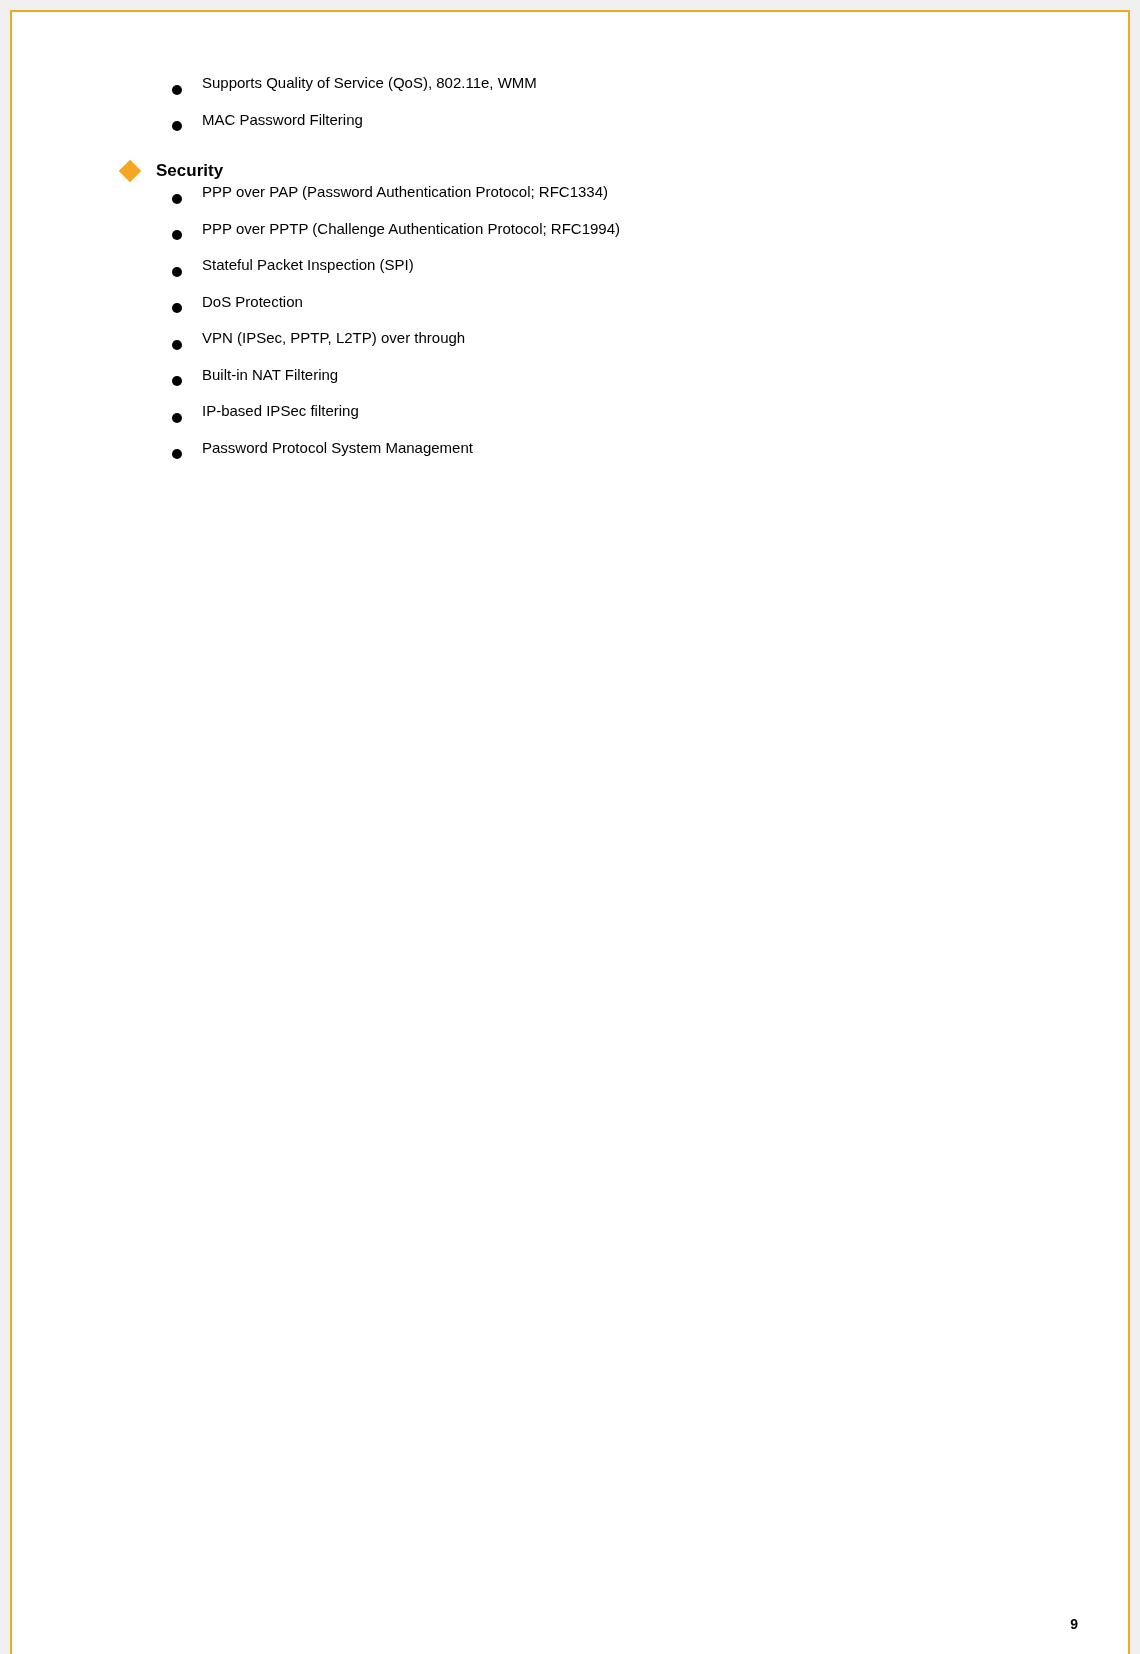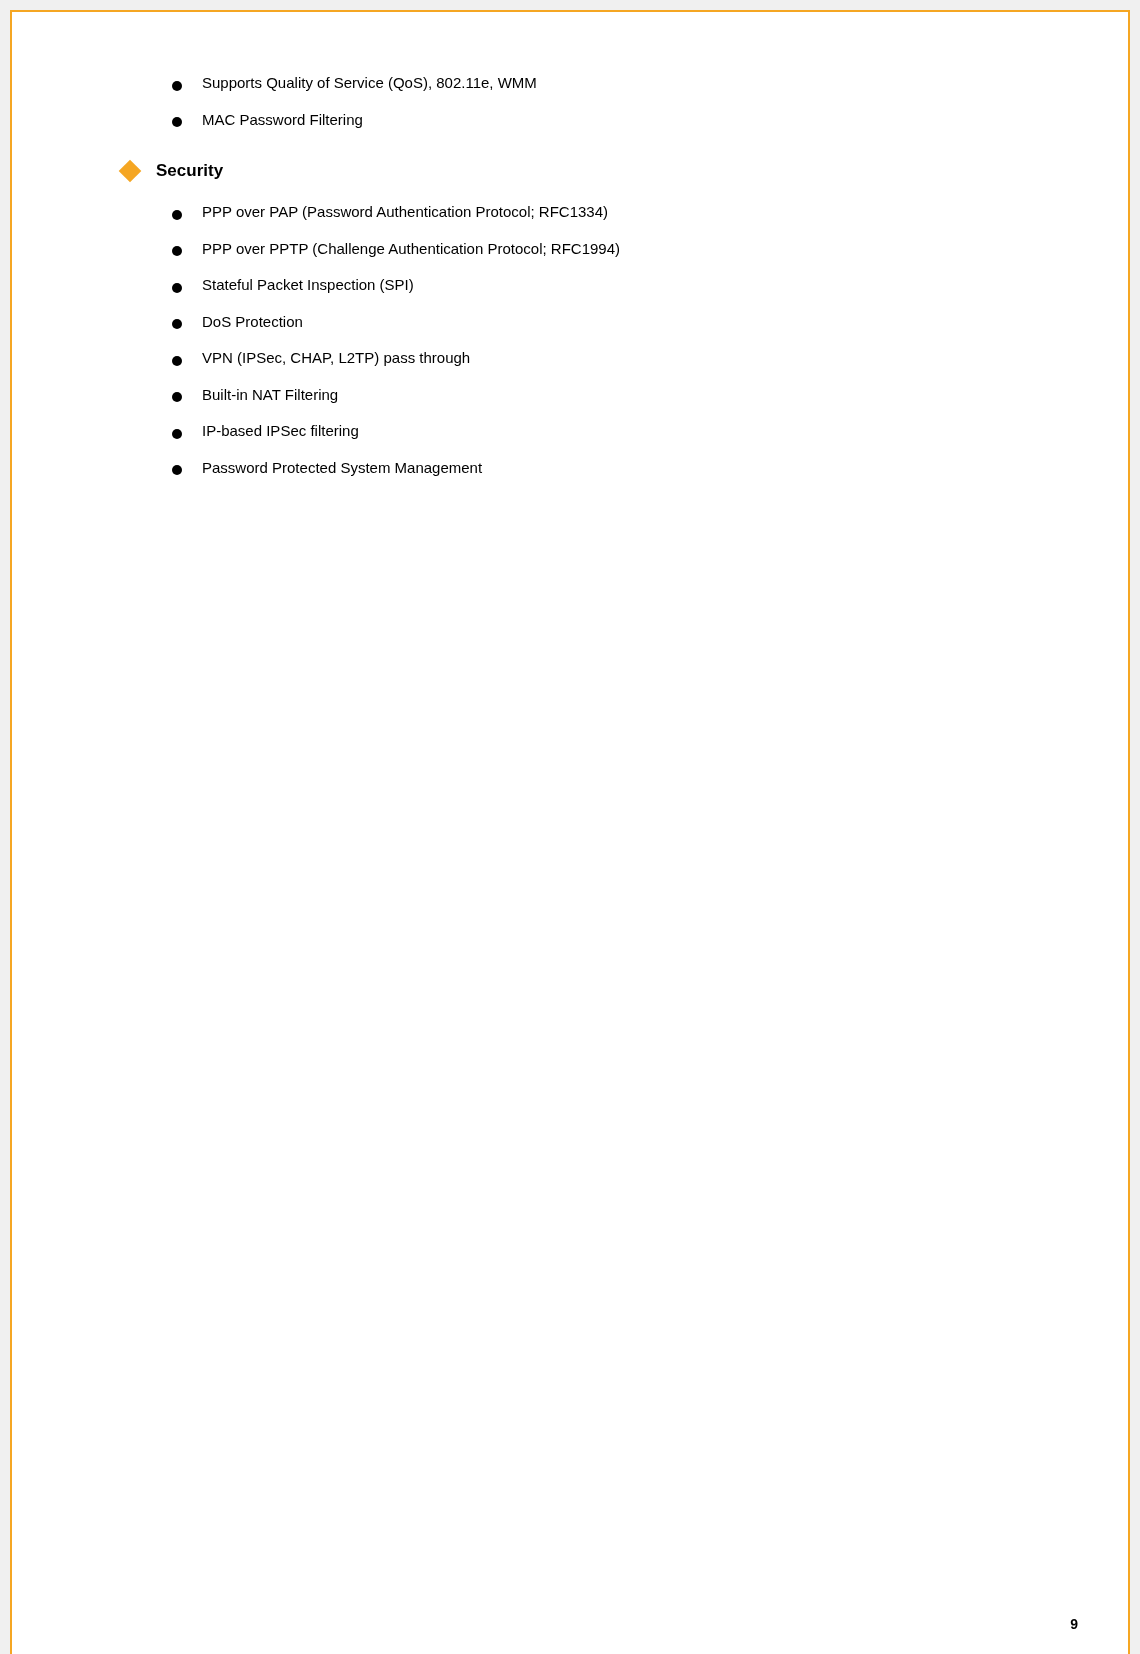--- a/index.html
+++ b/index.html
@@ -28,21 +28,21 @@
     }
 
     .bullet-list {
       list-style: none;
       margin-left: 80px;
       margin-bottom: 8px;
     }
 
     .bullet-list li {
       display: flex;
-      align-items: center;
+      align-items: flex-end;
       margin-bottom: 14px;
       font-size: 15px;
       color: #000;
       line-height: 1.5;
     }
 
     .bullet-dot {
       display: inline-block;
       width: 10px;
       height: 10px;
@@ -50,21 +50,20 @@
       border-radius: 50%;
       margin-right: 20px;
       margin-top: 5px;
       flex-shrink: 0;
     }
 
     .section-header {
       display: flex;
       align-items: center;
       margin-top: 30px;
-      margin-bottom: 20px;
       margin-left: 30px;
     }
 
     .diamond-icon {
       display: inline-block;
       width: 16px;
       height: 16px;
       background: #f5a623;
       transform: rotate(45deg);
       margin-right: 18px;
@@ -119,31 +118,31 @@
     <li>
       <span class="bullet-dot"></span>
       <span>Stateful Packet Inspection (SPI)</span>
     </li>
     <li>
       <span class="bullet-dot"></span>
       <span>DoS Protection</span>
     </li>
     <li>
       <span class="bullet-dot"></span>
-      <span>VPN (IPSec, CHAP, L2TP) pass through</span>
+      <span>VPN (IPSec, PPTP, L2TP) over through</span>
     </li>
     <li>
       <span class="bullet-dot"></span>
       <span>Built-in NAT Filtering</span>
     </li>
     <li>
       <span class="bullet-dot"></span>
       <span>IP-based IPSec filtering</span>
     </li>
     <li>
       <span class="bullet-dot"></span>
-      <span>Password Protected System Management</span>
+      <span>Password Protocol System Management</span>
     </li>
   </ul>
 
   <div class="page-number">9</div>
 
 </div>
 
 </body></html>

